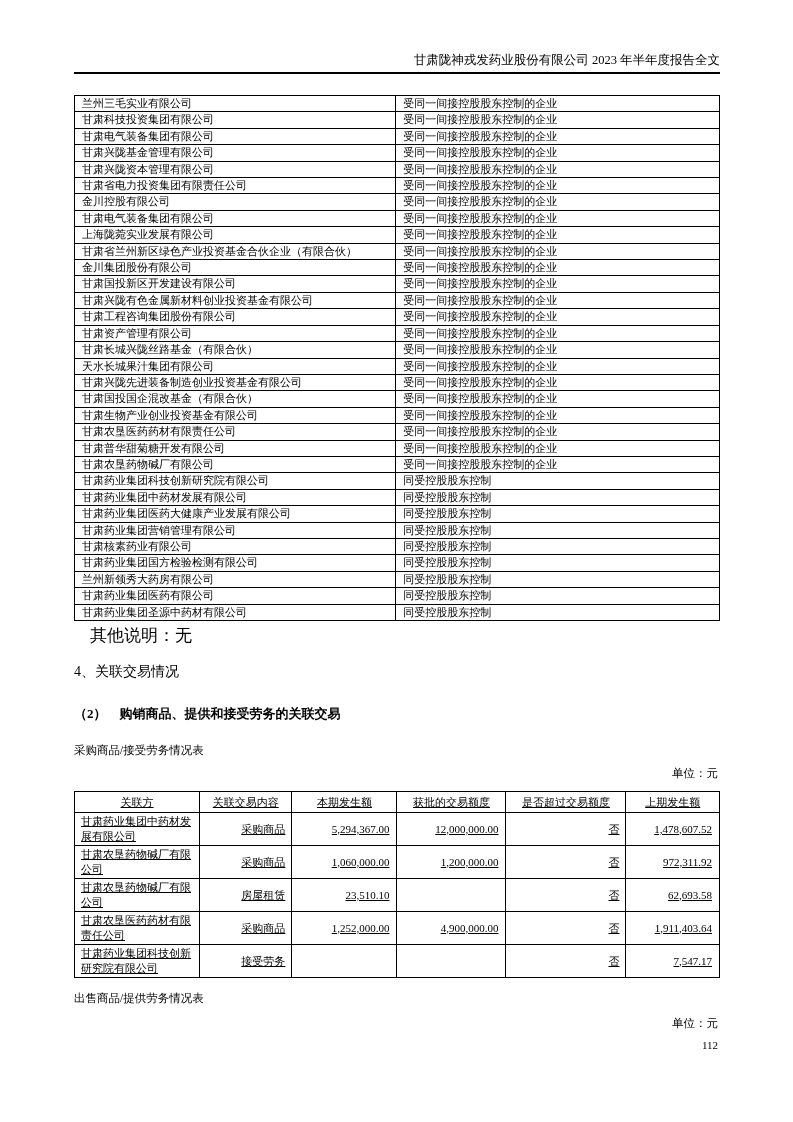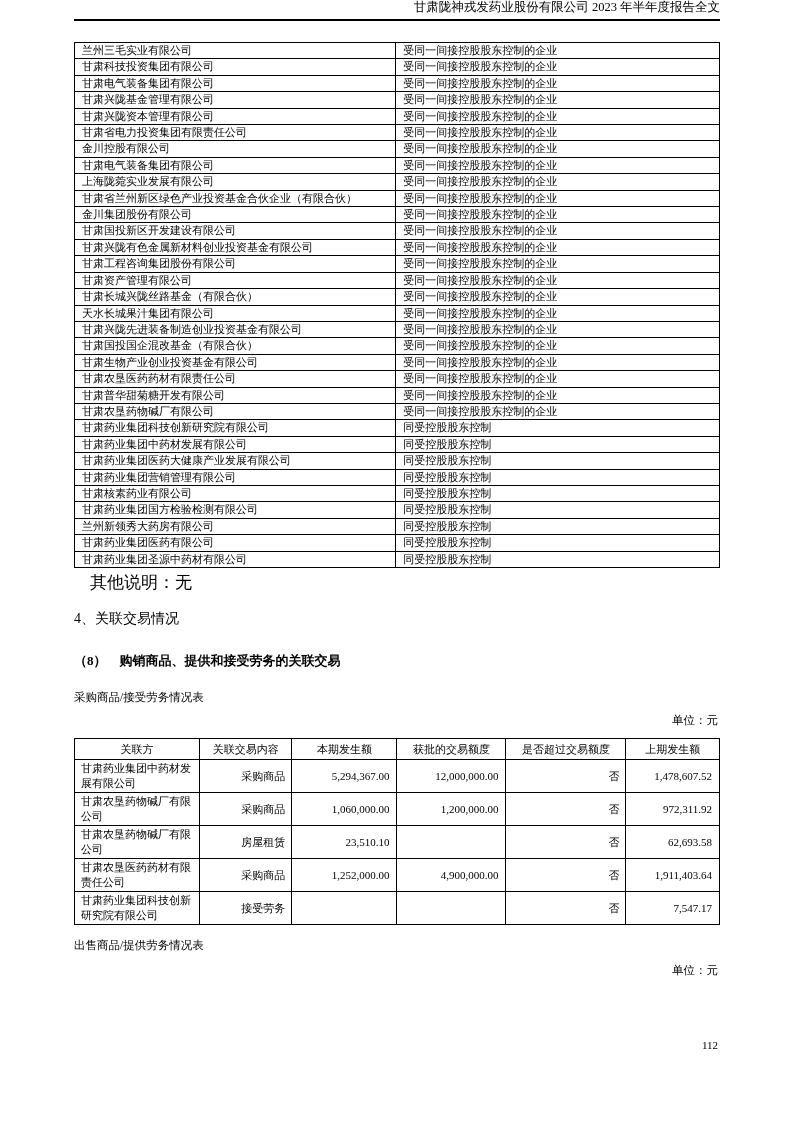--- a/index.html
+++ b/index.html
@@ -12,20 +12,21 @@
     font-family: "Liberation Serif", "DejaVu Serif", serif;
     overflow: hidden;
   }
   .content {
     position: absolute;
     left: 74px;
     top: 0;
     width: 646px;
   }
   .report-header {
+    padding-top: 53px;
     padding-bottom: 4px;
     text-align: right;
     font-size: 12.5px;
     line-height: 15px;
     border-bottom: 2px solid #000000;
   }
   table.rel {
     width: 100%;
     border-collapse: collapse;
     table-layout: fixed;
@@ -67,20 +68,21 @@
     font-size: 11.5px;
     line-height: 14px;
     text-align: right;
     padding-right: 2px;
   }
   table.tx {
     width: 100%;
     border-collapse: collapse;
     table-layout: fixed;
     margin-top: 11px;
+    text-decoration: underline;
   }
   table.tx th {
     border: 1px solid #000000;
     font-size: 11px;
     font-weight: normal;
     height: 20px;
     text-align: center;
     padding: 0 2px;
   }
   table.tx td {
@@ -280,21 +282,21 @@
     <td>甘肃药业集团圣源中药材有限公司</td>
     <td>同受控股股东控制</td>
   </tr>
 </tbody>
     </table>
 
     <p class="note">其他说明：无</p>
 
     <h3 class="section-heading">4、关联交易情况</h3>
 
-    <h4 class="subsection-heading">（8）　购销商品、提供和接受劳务的关联交易</h4>
+    <h4 class="subsection-heading">（2）　购销商品、提供和接受劳务的关联交易</h4>
 
     <p class="table-caption">采购商品/接受劳务情况表</p>
 
     <p class="unit-label">单位：元</p>
 
     <table class="tx">
       <colgroup>
         <col style="width:19.4%">
         <col style="width:14.3%">
         <col style="width:16.3%">

